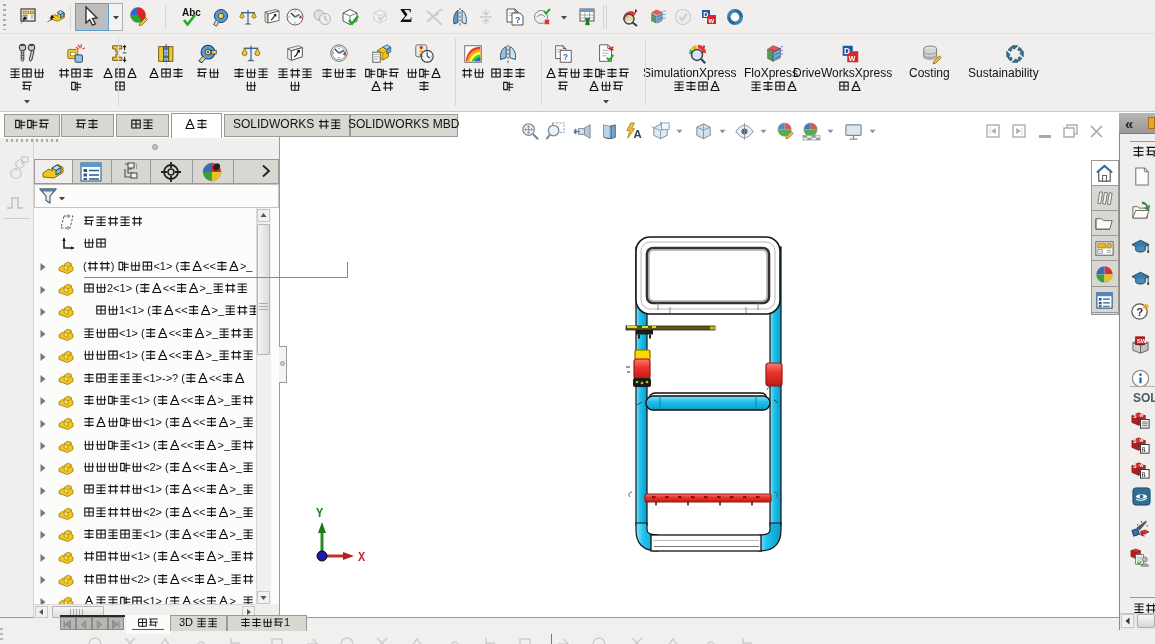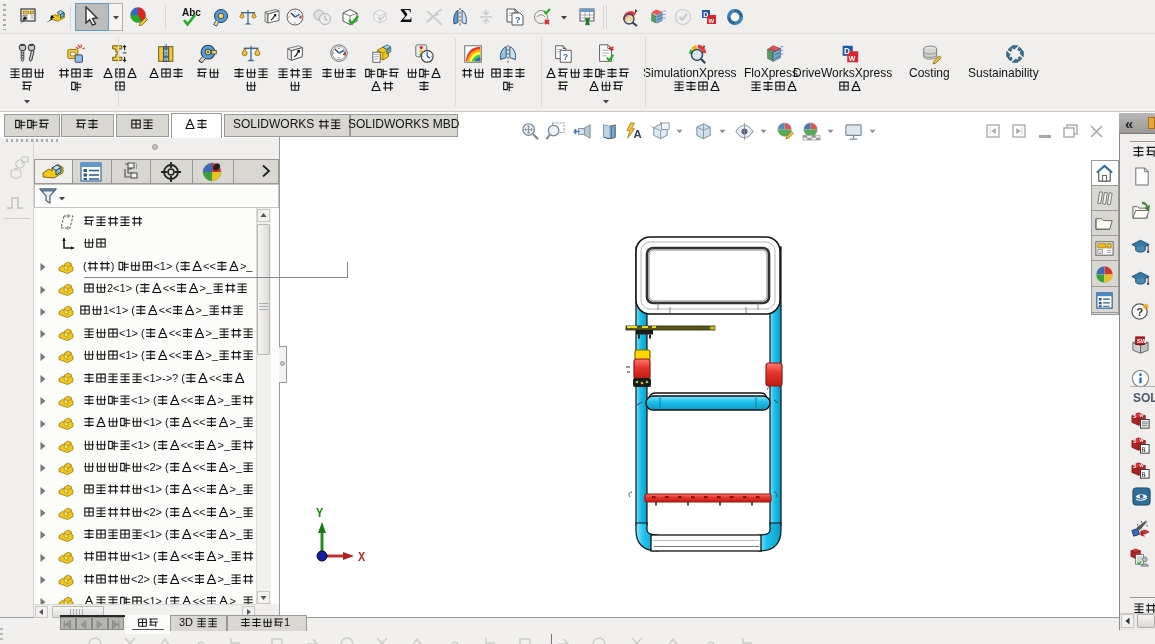--- a/index.html
+++ b/index.html
@@ -729,21 +729,21 @@
       </svg>
     </div>
 <div style="position:absolute;left:5px;top:99px;line-height:0"><svg width="8" height="10" viewBox="0 0 8 10">
         <path d="M1.5 1l5 4-5 4z" fill="#777"></path>
       </svg></div>
 <div style="position:absolute;left:24px;top:96px;line-height:0"><svg width="16" height="14" viewBox="0 0 18 16">
         <path d="M1 9l4-3 2 1.5V5l4-2.5L15 4v3l2 1.2V12l-6 3.5L1 12z" fill="#f2c71d" stroke="#8a6d00" stroke-width="0.8"></path>
         <path d="M7 6l4 2v4l-4-2z" fill="#ffe585" stroke="#8a6d00" stroke-width="0.6"></path>
         <path d="M11 8l4-2.2" stroke="#8a6d00" stroke-width="0.6"></path>
       </svg></div>
-<div style="position:absolute;left:45px;top:96.4px;width:166px;height:14px;overflow:hidden">
+<div style="position:absolute;left:61px;top:96.4px;width:166px;height:14px;overflow:hidden">
       <svg width="166" height="14" viewBox="0 0 166 14" style="position:absolute;overflow:hidden;color:#111">
         <use href="#g1" x="0.0" y="0.0" width="12" height="12"></use>
         <use href="#g7" x="12.0" y="0.0" width="12" height="12"></use>
         <text x="24.0" y="9.6" style="font-family:'Liberation Sans',sans-serif;font-size:11px" fill="#111">1&lt;1&gt; (</text>
         <use href="#g0" x="55.8" y="0.0" width="12" height="12"></use>
         <use href="#g4" x="67.8" y="0.0" width="12" height="12"></use>
         <text x="79.8" y="9.6" style="font-family:'Liberation Sans',sans-serif;font-size:11px" fill="#111">&lt;&lt;</text>
         <use href="#g0" x="92.6" y="0.0" width="12" height="12"></use>
         <use href="#g4" x="104.6" y="0.0" width="12" height="12"></use>
         <text x="116.6" y="9.6" style="font-family:'Liberation Sans',sans-serif;font-size:11px" fill="#111">&gt;_</text>

